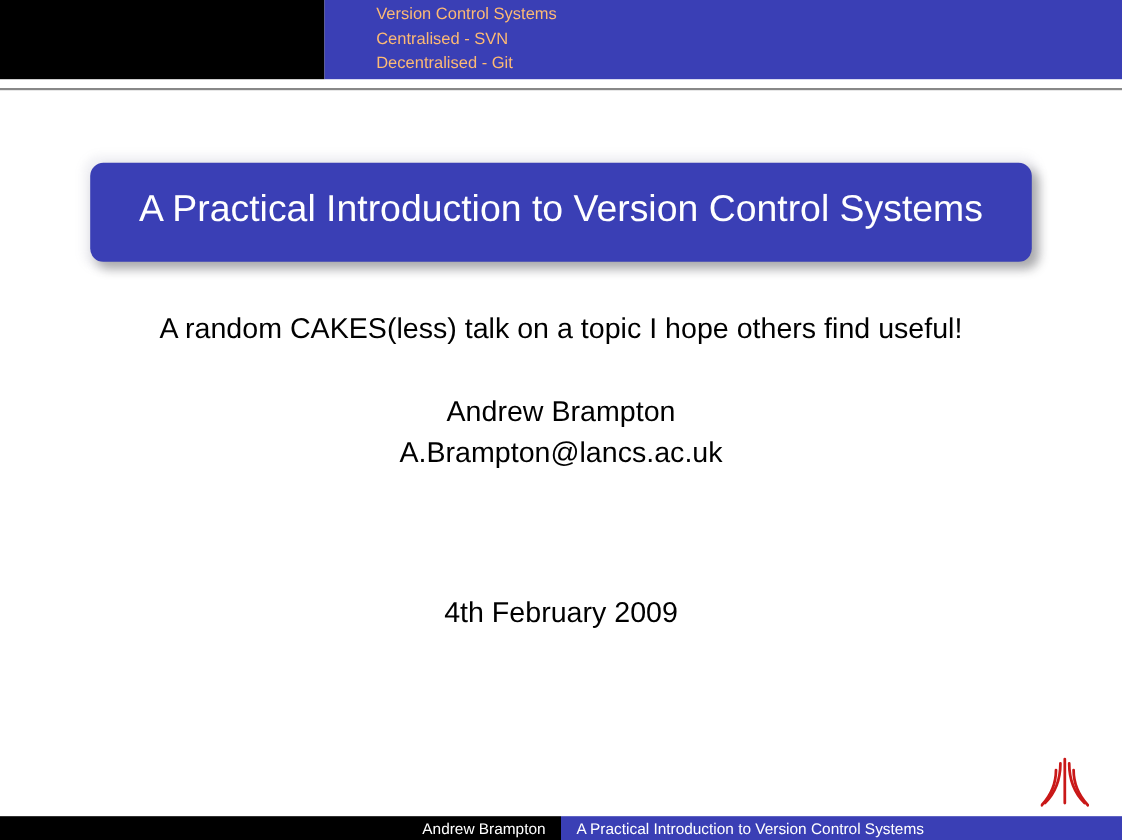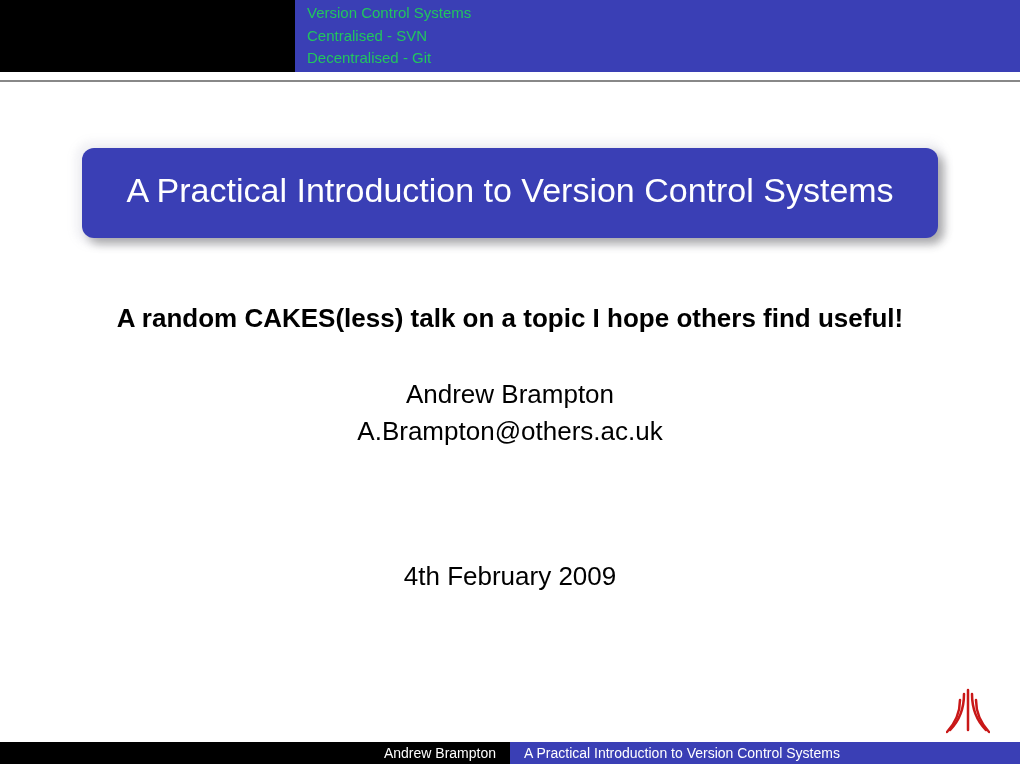--- a/index.html
+++ b/index.html
@@ -31,22 +31,23 @@
       height: 100%;
       display: flex;
       flex-direction: column;
       justify-content: center;
       align-items: flex-start;
       padding-left: 12px;
       font-size: 15px;
       line-height: 1.5;
     }
     .top-bar-right a {
-      color: #22c55e;
+      color: #fdba74;
       text-decoration: none;
+      margin-left: 35px;
     }
     .top-divider {
       height: 2px;
       background: #888;
       width: 100%;
       margin-top: 8px;
     }
     .content {
       padding: 0 60px;
     }
@@ -72,24 +73,23 @@
       bottom: -6px;
       border-radius: 16px;
       box-shadow: 0 0 0 1px rgba(0,0,0,0.05);
       pointer-events: none;
       z-index: -1;
       background: rgba(120,120,160,0.1);
       filter: blur(4px);
     }
     .subtitle-block {
       text-align: center;
-      margin-top: 62px;
+      margin-top: 42px;
       font-size: 26px;
       line-height: 1.4;
-      font-weight: bold;
     }
     .author-block {
       text-align: center;
       margin-top: 40px;
       font-size: 26px;
       line-height: 1.4;
     }
     .date-block {
       text-align: center;
       margin-top: 112px;
@@ -144,21 +144,21 @@
 
 <div class="content">
   <div class="title-box">
     <span>A Practical Introduction to Version Control Systems</span>
   </div>
 
   <div class="subtitle-block">A random CAKES(less) talk on a topic I hope others find useful!</div>
 
   <div class="author-block">
     <div>Andrew Brampton</div>
-    <div>A.Brampton@others.ac.uk</div>
+    <div>A.Brampton@lancs.ac.uk</div>
   </div>
 
   <div class="date-block">4th February 2009</div>
 </div>
 
 <svg class="logo" viewBox="0 0 44 48">
   <g fill="none" stroke="#c91818" stroke-width="2.5" stroke-linecap="round">
     <path d="M22 4 L22 44"></path>
     <path d="M18 8 Q18 30 4 44"></path>
     <path d="M26 8 Q26 30 40 44"></path>

